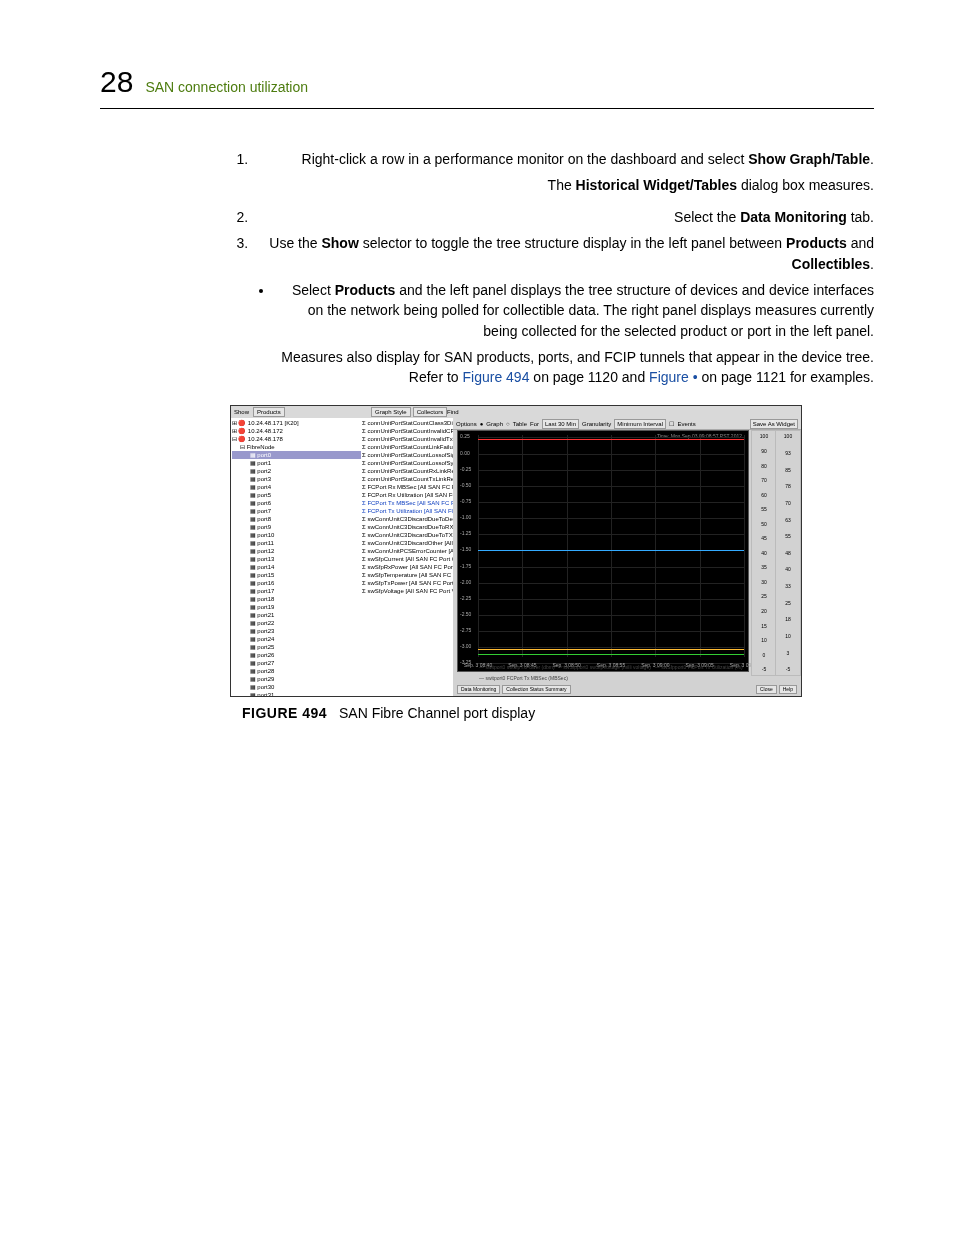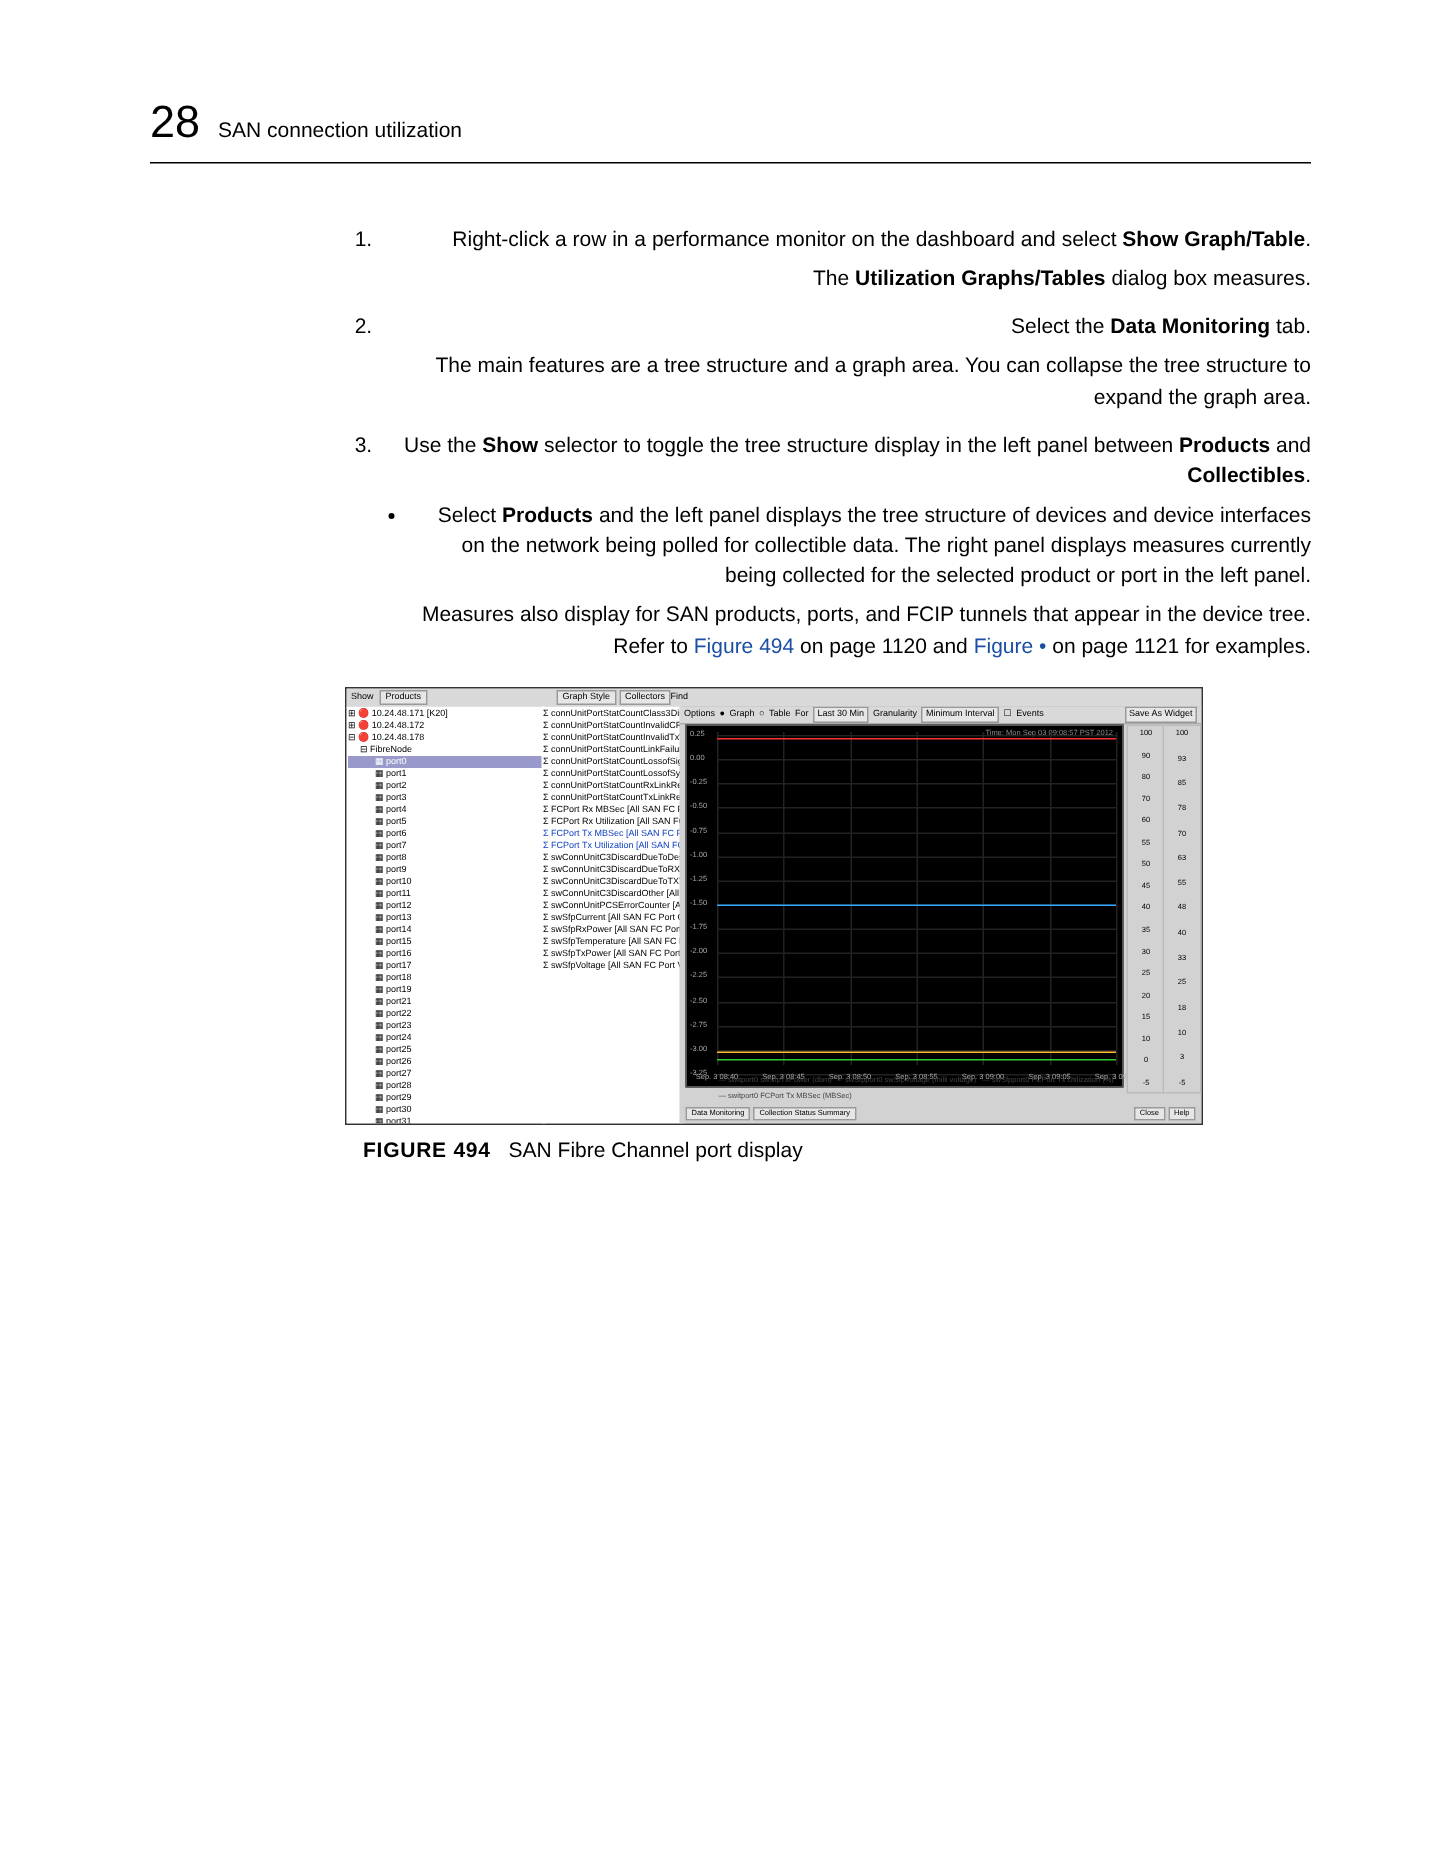--- a/index.html
+++ b/index.html
@@ -23,21 +23,21 @@
     gap: 12px;
     margin-bottom: 40px;
   }
   .hdr .ch {
     font-family: Liberation Sans, sans-serif;
     font-size: 30px;
     font-weight: 400;
   }
   .hdr .section {
     font-size: 14px;
-    color: #000000;
+    color: #4d7c0f;
   }
   .underline {
     border-bottom: 1px solid #000;
     padding-bottom: 4px;
     width: 100%;
   }
   .content {
     margin-left: 130px;
   }
   h1.section-title {
@@ -188,26 +188,25 @@
     <span class="ch" data-bind="header.chapter">28</span>
     <span class="section" data-bind="header.section">SAN connection utilization</span>
   </div>
 
   <div class="content">
 
     <ol class="steps">
       <li>
         <span data-bind="step1.pre">Right-click a row in a performance monitor on the dashboard and select </span><b data-bind="step1.bold">Show Graph/Table</b><span data-bind="step1.post">.</span>
         <div class="after">
-          <span data-bind="step1.after_pre">The </span><b data-bind="step1.after_bold">Utilization Graphs/Tables</b><span data-bind="step1.after_post"> dialog box measures.</span>
+          <span data-bind="step1.after_pre">The </span><b data-bind="step1.after_bold">Historical Widget/Tables</b><span data-bind="step1.after_post"> dialog box measures.</span>
         </div>
       </li>
       <li>
         <span data-bind="step2.pre">Select the </span><b data-bind="step2.bold">Data Monitoring</b><span data-bind="step2.post"> tab.</span>
-        <div class="after" data-bind="step2.after">The main features are a tree structure and a graph area. You can collapse the tree structure to expand the graph area.</div>
       </li>
       <li>
         <span data-bind="step3.pre">Use the </span><b data-bind="step3.b1">Show</b><span data-bind="step3.mid"> selector to toggle the tree structure display in the left panel between </span><b data-bind="step3.b2">Products</b><span data-bind="step3.and"> and </span><b data-bind="step3.b3">Collectibles</b><span data-bind="step3.post">.</span>
         <ul class="bullet">
           <li>
             <span data-bind="step3.bullet.pre">Select </span><b data-bind="step3.bullet.b">Products</b><span data-bind="step3.bullet.rest"> and the left panel displays the tree structure of devices and device interfaces on the network being polled for collectible data. The right panel displays measures currently being collected for the selected product or port in the left panel.</span>
             <div class="after">
               <span data-bind="step3.refpara.pre">Measures also display for SAN products, ports, and FCIP tunnels that appear in the device tree. Refer to </span><span class="link" data-bind="step3.refpara.link1">Figure 494</span><span data-bind="step3.refpara.mid1"> on page 1120 and </span><span class="link" data-bind="step3.refpara.link2">Figure •</span><span data-bind="step3.refpara.post"> on page 1121 for examples.</span>
             </div>
           </li>

